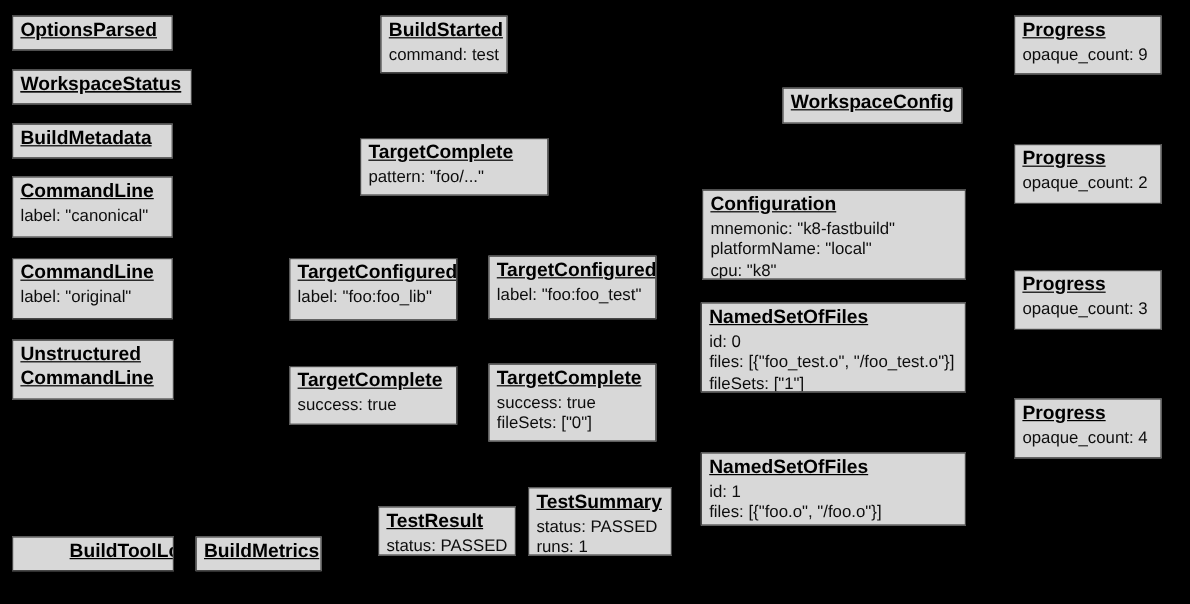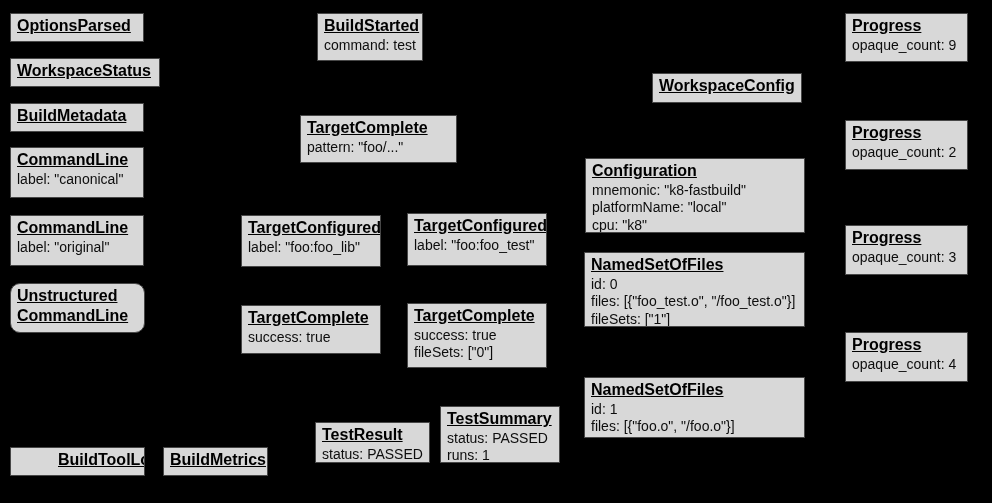--- a/index.html
+++ b/index.html
@@ -60,21 +60,21 @@
     <div class="node-body">
         <div>label: "canonical"</div>
       </div>
   </div>
     <div class="node" style="left: 10px; top: 215px; width: 134px; height: 51px;">
     <div class="node-title">CommandLine</div>
     <div class="node-body">
         <div>label: "original"</div>
       </div>
   </div>
-    <div class="node" style="left: 10px; top: 283px; width: 135px; height: 50px; border-radius: 10px;">
+    <div class="node" style="left: 10px; top: 283px; width: 135px; height: 50px;">
     <div class="node-title">Unstructured
 CommandLine</div>
     <div class="node-body"></div>
   </div>
     <div class="node" style="left: 10px; top: 447px; width: 135px; height: 29px; padding-left: 47px;">
     <div class="node-title">BuildToolLogs</div>
     <div class="node-body"></div>
   </div>
     <div class="node" style="left: 163px; top: 447px; width: 105px; height: 29px;">
     <div class="node-title">BuildMetrics</div>

